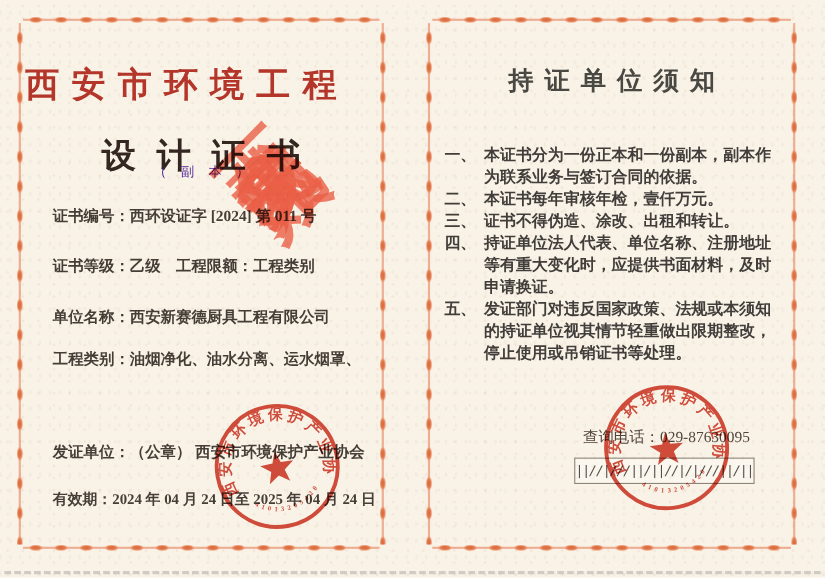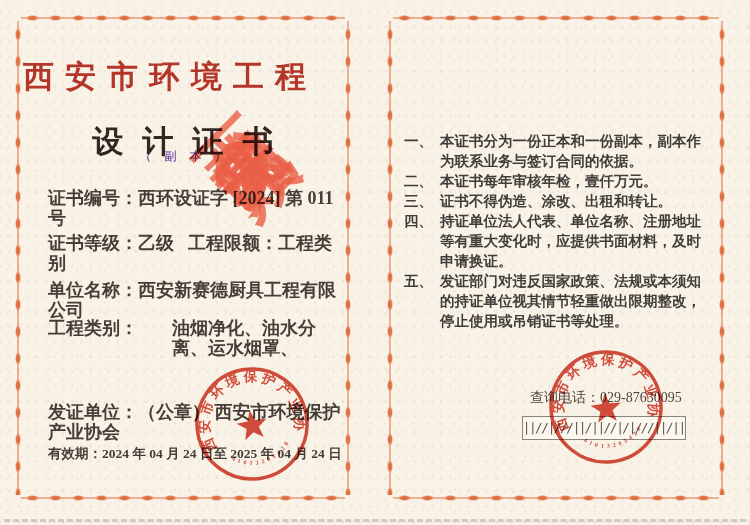--- a/index.html
+++ b/index.html
@@ -52,25 +52,25 @@
     position:absolute;top:89px;left:0;right:0;text-align:center;
     font-size:31px;font-weight:bold;color:#342620;
     letter-spacing:19px;padding-left:19px;margin-top:20px;
   }
   .t-sub{
     position:absolute;top:136px;left:0;right:0;text-align:center;
     font-size:12px;color:#4c1d95;letter-spacing:5px;padding-left:5px;
   }
   .frow{
     position:absolute;left:36px;right:12px;
-    font-size:18px;font-weight:bold;color:#443e37;line-height:20px;
+    font-size:14px;font-weight:bold;color:#443e37;line-height:20px;
   }
   .frow .flabel{white-space:nowrap;}
   .frow .ml{margin-left:14px;margin-top:48px;}
-  .frow.flex{display:flex;gap:34px;}
+  .frow.flex{display:flex;}
   .frow .v2{display:block;}
   .small{font-size:13.5px;}
 
   
   .n-title{
     position:absolute;top:46px;left:0;right:0;text-align:center;
     font-size:23px;font-weight:bold;color:#4a4843;
     letter-spacing:10px;padding-left:10px;
   }
   .n-list{
@@ -169,20 +169,21 @@
     </text>
   </svg>
 </div>
 
 <div class="panel panel-right">
   <div class="bh top"></div>
   <div class="bh bottom"></div>
   <div class="bv left"></div>
   <div class="bv right"></div>
 
+  <div class="n-title">持证单位须知</div>
 
   <div class="n-list">
     <div class="n-item">
       <span class="n-num">一、</span>
       <span class="n-text">本证书分为一份正本和一份副本，副本作为联系业务与签订合同的依据。</span>
     </div>
     <div class="n-item">
       <span class="n-num">二、</span>
       <span class="n-text">本证书每年审核年检，壹仟万元。</span>
     </div>

